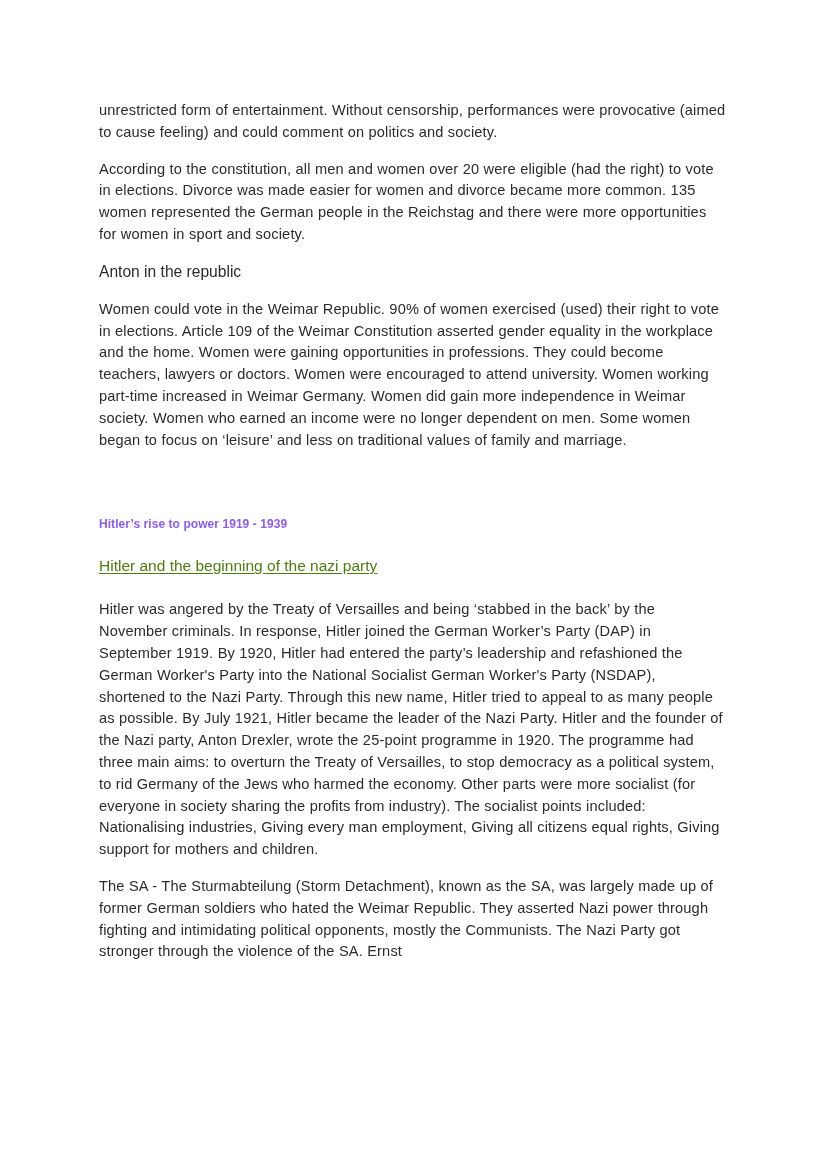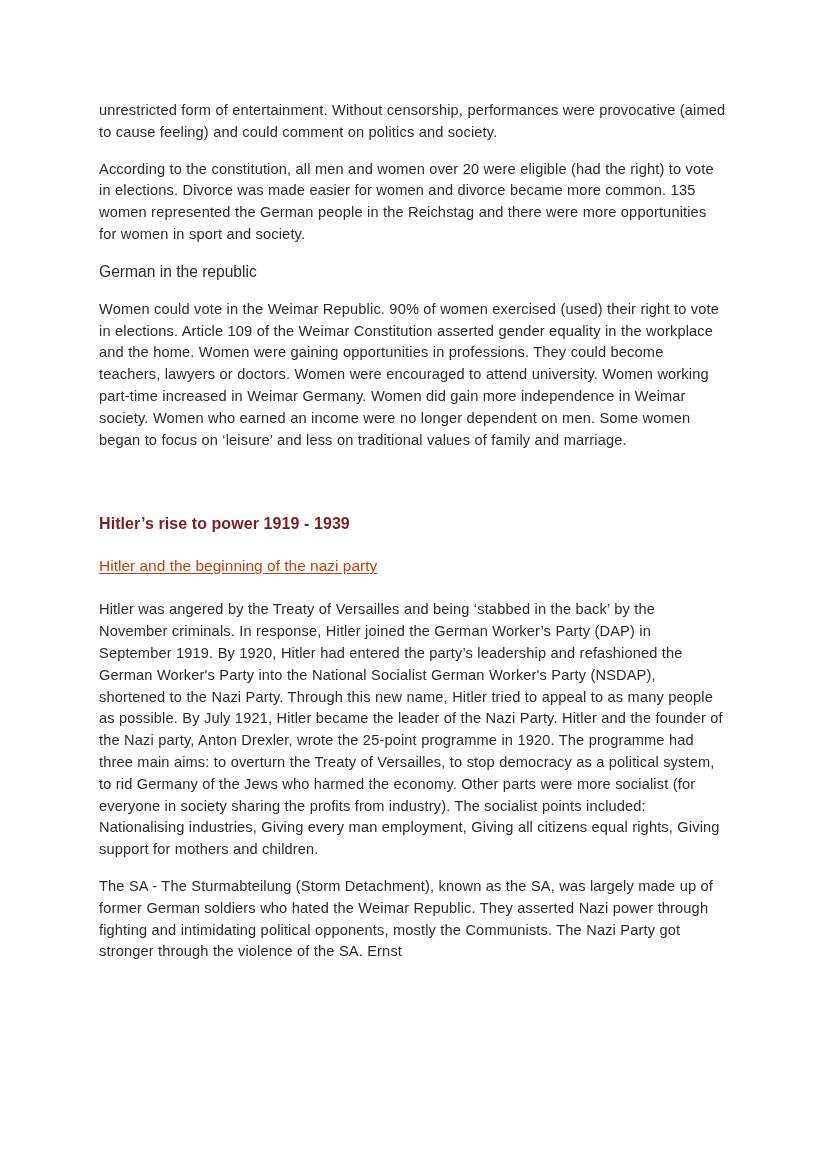--- a/index.html
+++ b/index.html
@@ -42,48 +42,48 @@
     font-size: 15.6px;
     line-height: 22px;
     font-weight: 400;
     margin: 15px 0 16px 0;
     color: #2b2b2b;
   }
   .spacer-block {
     height: 46px;
   }
   .mainhead {
-    font-size: 16px;
+    font-size: 12px;
     line-height: 24px;
     font-weight: 700;
     margin: 0 0 19px 0;
-    color: #7f1d1d;
+    color: #8b5cf6;
     letter-spacing: 0.005em;
   }
   .underhead {
     font-size: 15.5px;
     line-height: 22px;
     font-weight: 400;
     text-decoration: underline;
     text-underline-offset: 2px;
     margin: 0 0 22px 0;
-    color: #c2410c;
+    color: #4d7c0f;
   }
 </style>
 </head>
 <body>
 
 <div class="page">
   <div class="content">
 
     <p class="para">unrestricted form of entertainment. Without censorship, performances were provocative (aimed to cause feeling) and could comment on politics and society.</p>
 
     <p class="para">According to the constitution, all men and women over 20 were eligible (had the right) to vote in elections. Divorce was made easier for women and divorce became more common. 135 women represented the German people in the Reichstag and there were more opportunities for women in sport and society.</p>
 
-    <h2 class="subhead">German in the republic</h2>
+    <h2 class="subhead">Anton in the republic</h2>
 
 
     <p class="para">Women could vote in the Weimar Republic. 90% of women exercised (used) their right to vote in elections. Article 109 of the Weimar Constitution asserted gender equality in the workplace and the home. Women were gaining opportunities in professions. They could become teachers, lawyers or doctors. Women were encouraged to attend university. Women working part-time increased in Weimar Germany. Women did gain more independence in Weimar society. Women who earned an income were no longer dependent on men. Some women began to focus on ‘leisure’ and less on traditional values of family and marriage.</p>
 
     <div class="spacer-block"></div>
 
     <h1 class="mainhead">Hitler’s rise to power 1919 - 1939</h1>
 
     <h3 class="underhead">Hitler and the beginning of the nazi party</h3>
 

